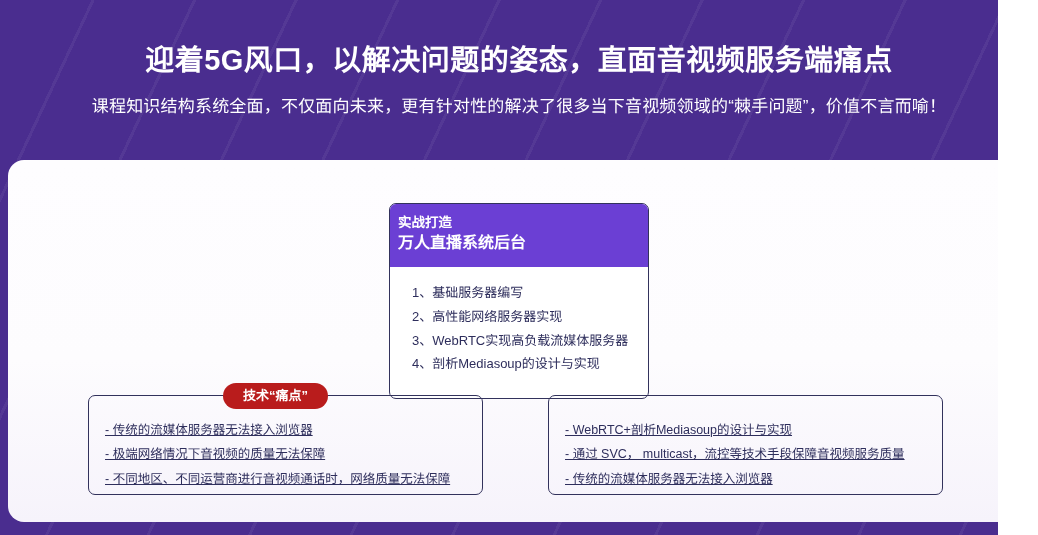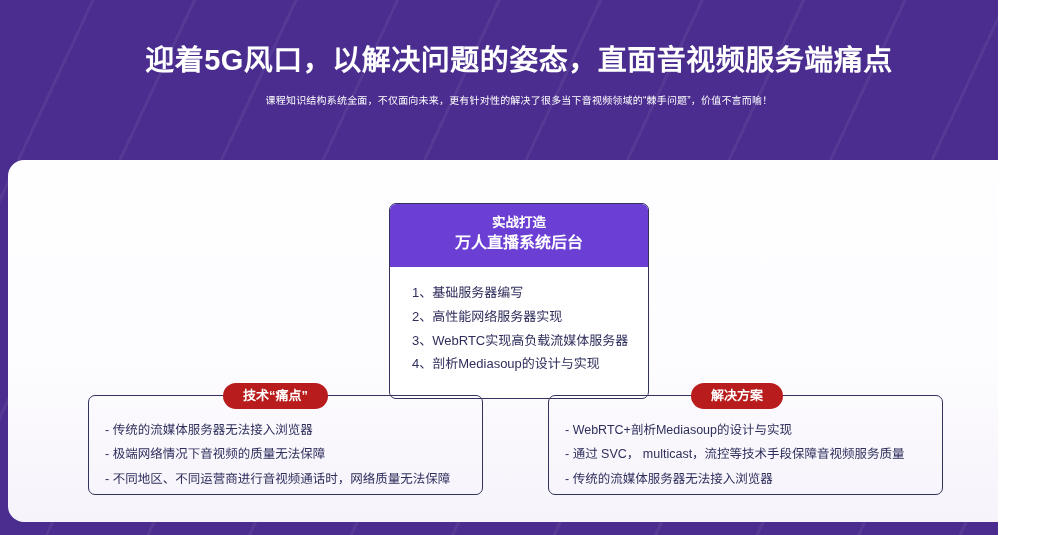--- a/index.html
+++ b/index.html
@@ -46,21 +46,21 @@
     font-size:29px;
     font-weight:bold;
     color:#ffffff;
     letter-spacing:0.5px;
     line-height:1.25;
     white-space:nowrap;
   }
 
   .subtitle {
     margin-top:14px;
-    font-size:10px;
+    font-size:17px;
     color:#ffffff;
     letter-spacing:0.2px;
     white-space:nowrap;
   }
 
   
   .panel {
     position:absolute;
     left:8px; top:160px;
     width:1022px; height:362px;
@@ -77,21 +77,20 @@
     border:1.5px solid #32325c;
     border-radius:7px;
     background:#ffffff;
     overflow:hidden;
     z-index:3;
   }
 
   .center-card-head {
     background:#6b3fd4;
     color:#ffffff;
-    text-align:center;
     padding:9px 8px 11px;
   }
   .center-card-head .line1 {
     font-size:13.5px; font-weight:bold; line-height:1.5;
   }
   .center-card-head .line2 {
     font-size:16px; font-weight:bold; line-height:1.45;font-family:Liberation Mono, monospace;
   }
 
   .center-card-body {
@@ -137,20 +136,21 @@
 
   .info-box-list {
     padding:22px 0 0 16px;
   }
   .info-box-list li {
     list-style:none;
     font-size:12.5px;
     color:#2e2e5c;
     line-height:1.95;
     white-space:nowrap;
+    text-decoration:underline;
   }
 </style>
 </head>
 <body>
 
 <div id="slide">
 
   <div class="header">
     <div class="title">迎着5G风口，以解决问题的姿态，直面音视频服务端痛点</div>
     <div class="subtitle">课程知识结构系统全面，不仅面向未来，更有针对性的解决了很多当下音视频领域的“棘手问题”，价值不言而喻！</div>
@@ -174,21 +174,20 @@
   <div class="info-box" id="box-pain">
     <div class="info-box-badge">技术“痛点”</div>
     <ul class="info-box-list">
       <li>- 传统的流媒体服务器无法接入浏览器</li>
       <li>- 极端网络情况下音视频的质量无法保障</li>
       <li>- 不同地区、不同运营商进行音视频通话时，网络质量无法保障</li>
     </ul>
   </div>
 
   <div class="info-box" id="box-solution">
-    <div class="info-box-badge">解决方案</div>
     <ul class="info-box-list">
       <li>- WebRTC+剖析Mediasoup的设计与实现</li>
       <li>- 通过 SVC， multicast，流控等技术手段保障音视频服务质量</li>
       <li>- 传统的流媒体服务器无法接入浏览器</li>
     </ul>
   </div>
 
 </div>
 
 </body></html>

